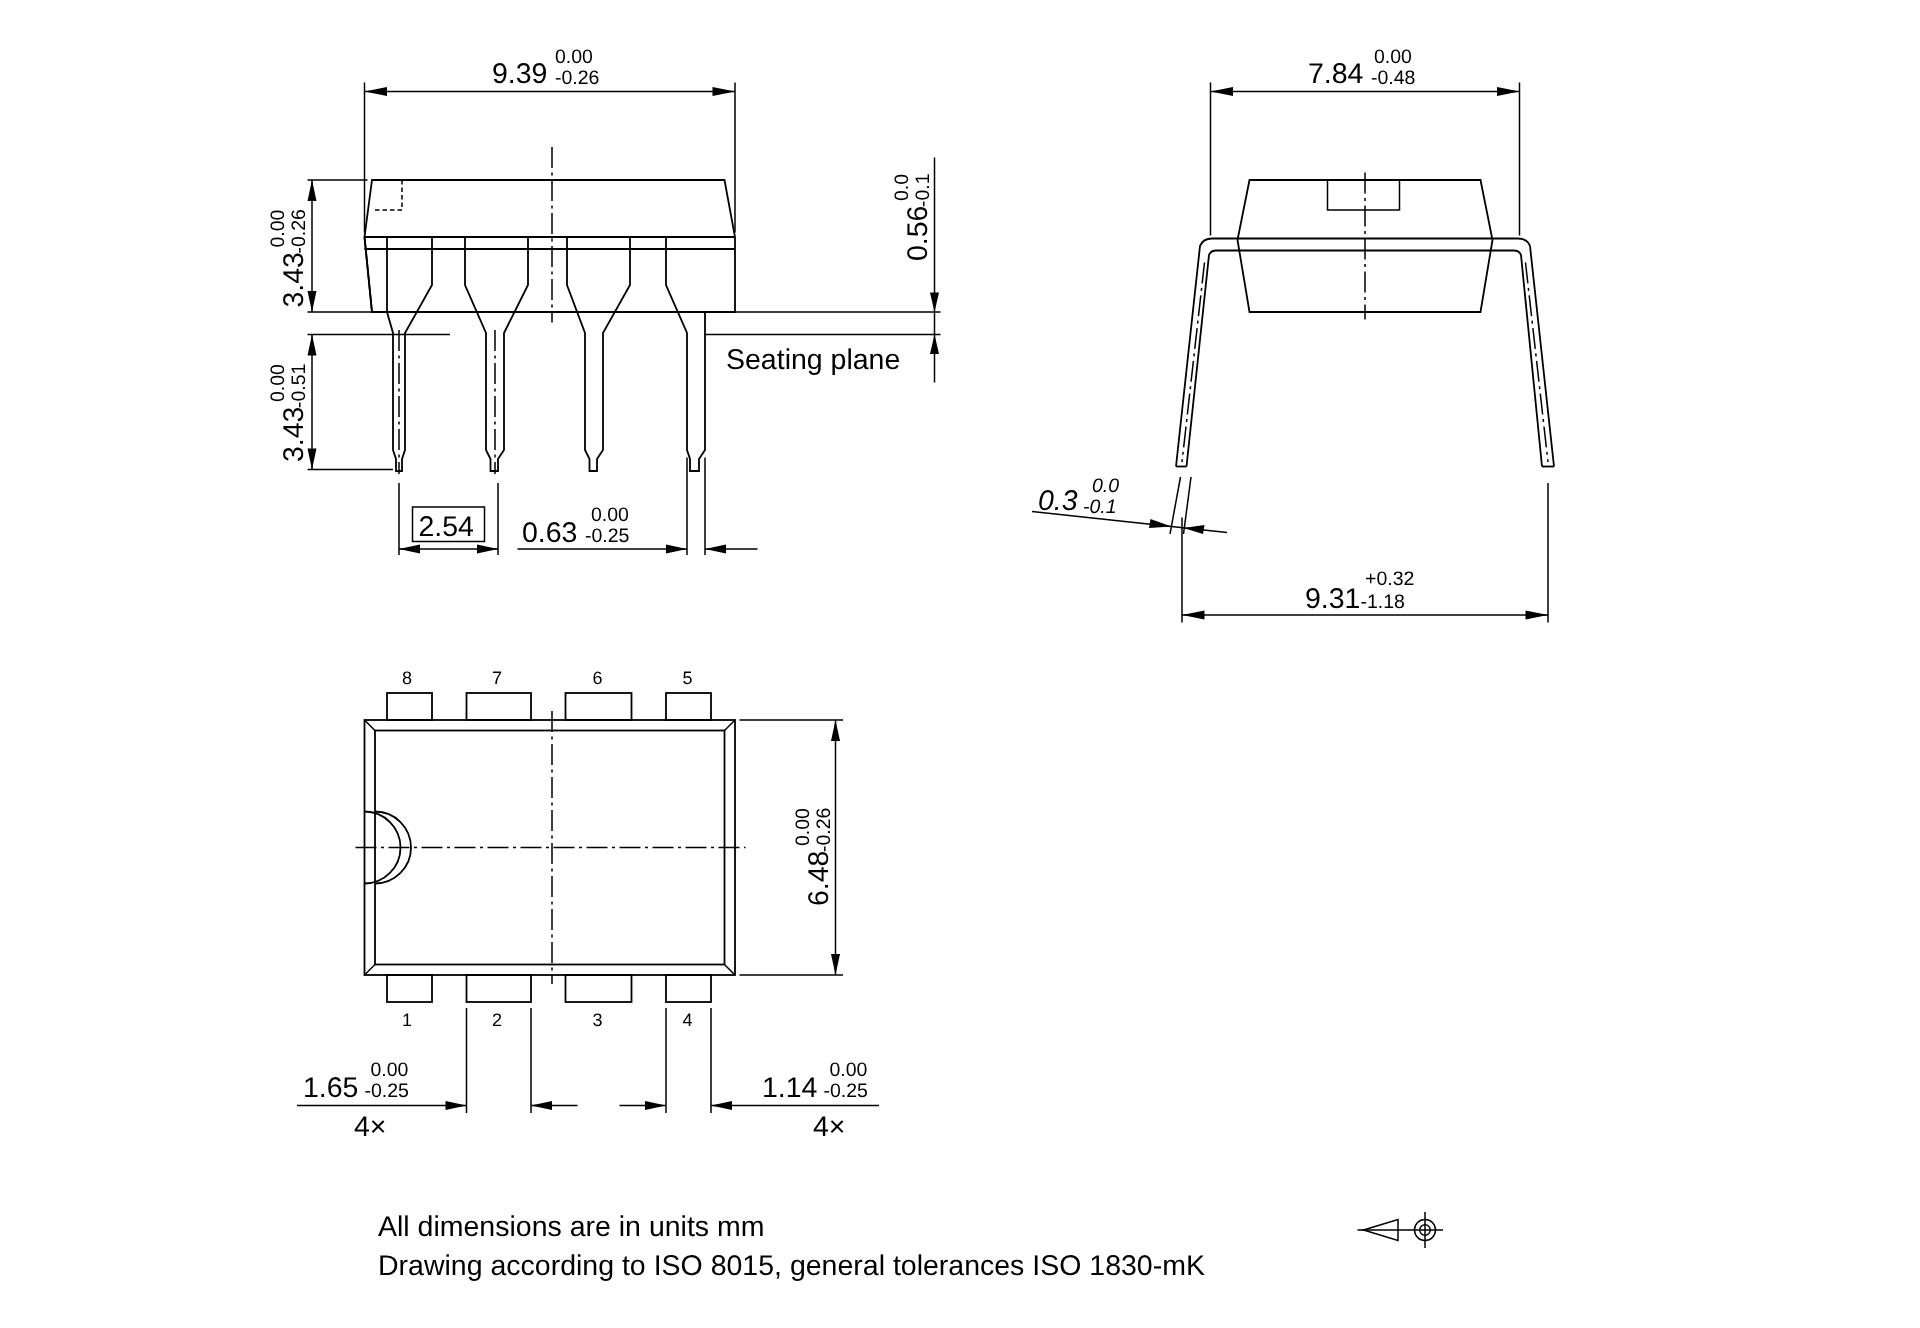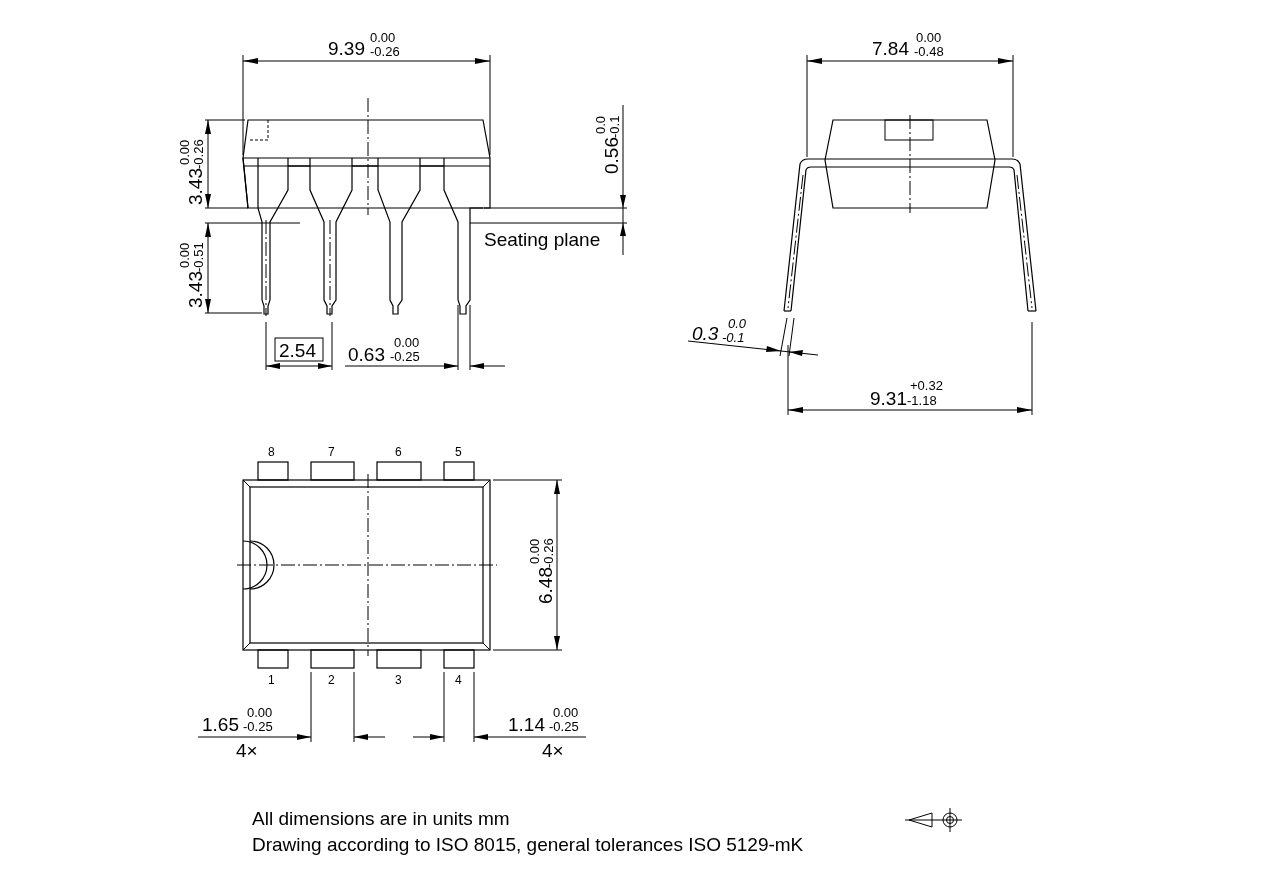--- a/index.html
+++ b/index.html
@@ -222,14 +222,14 @@
     <polygon class="thin" points="909,820 932,813 932,827"></polygon>
     <line class="thin" x1="905" y1="820" x2="962" y2="820"></line>
     <circle class="thin" cx="950" cy="820" r="7"></circle>
     <circle class="thin" cx="950" cy="820" r="3.5"></circle>
     <line class="thin" x1="950" y1="808" x2="950" y2="832"></line>
   </g>
 </svg>
 
 <div class="notes">
   <div>All dimensions are in units mm</div>
-  <div>Drawing according to ISO 8015, general tolerances ISO 5129-mK</div>
+  <div>Drawing according to ISO 8015, general tolerances ISO 1830-mK</div>
 </div>
 
 </body></html>

